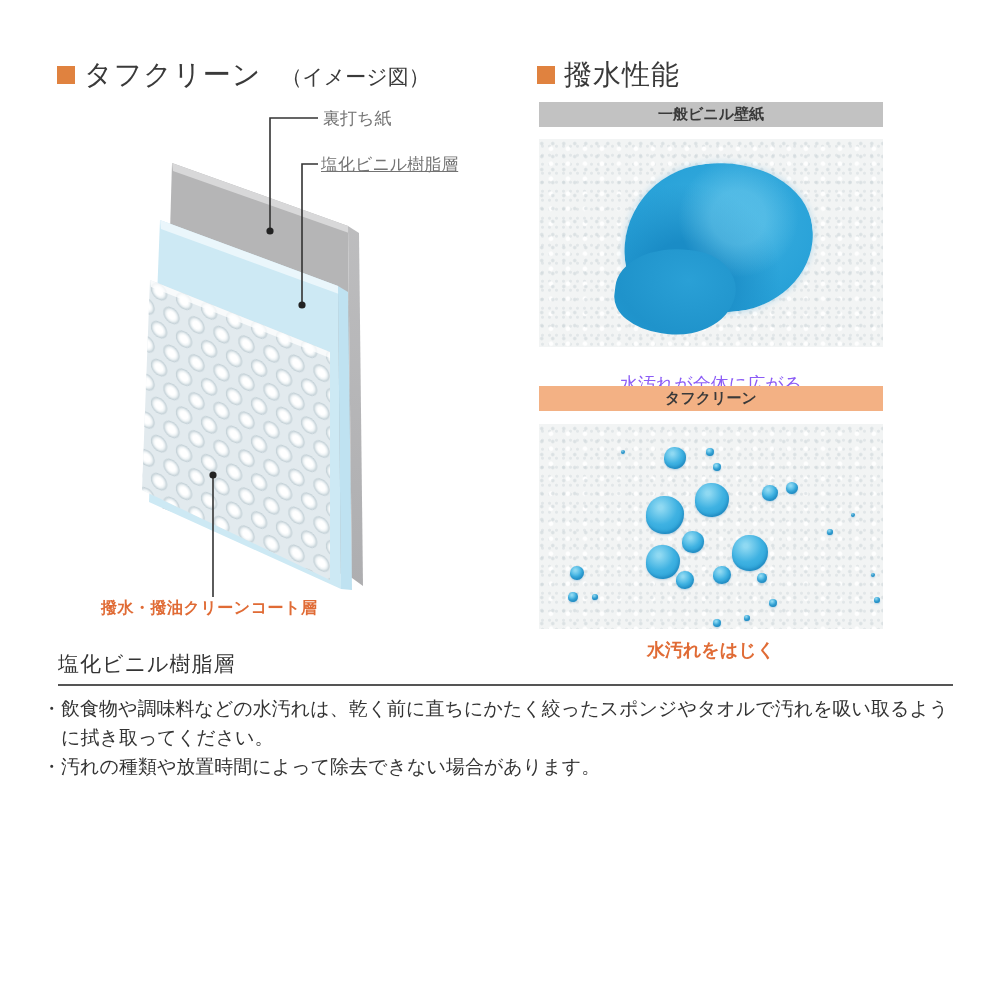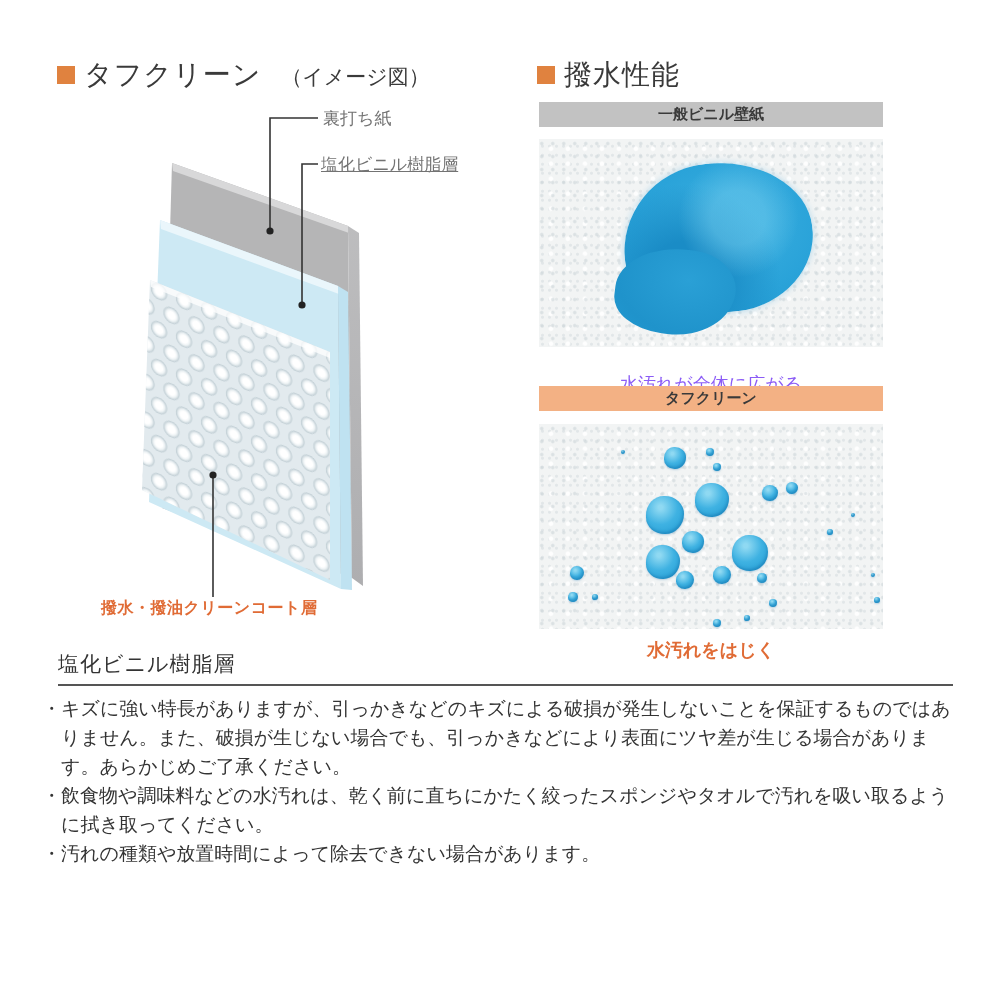--- a/index.html
+++ b/index.html
@@ -160,16 +160,15 @@
     <div class="drop" style="left: 174px; top: 195px; width: 8px; height: 8px;"></div>
     <div class="drop" style="left: 205px; top: 191px; width: 6px; height: 6px;"></div>
     <div class="drop" style="left: 332px; top: 149px; width: 4px; height: 4px;"></div>
     <div class="drop" style="left: 335px; top: 173px; width: 6px; height: 6px;"></div>
   </div>
 <div class="caption" id="caption2">水汚れをはじく</div>
 
 <div id="notes-heading">塩化ビニル樹脂層</div>
 <div id="notes-rule"></div>
 <div id="notes-list">
-  <div class="note">キズに強い特長がありますが、引っかきなどのキズによる破損が発生しないことを保証するものではありません。また、破損が生じない場合でも、引っかきなどにより表面にツヤ差が生じる場合があります。あらかじめご了承ください。</div>
   <div class="note">飲食物や調味料などの水汚れは、乾く前に直ちにかたく絞ったスポンジやタオルで汚れを吸い取るように拭き取ってください。</div>
   <div class="note">汚れの種類や放置時間によって除去できない場合があります。</div>
 </div>
 
 </body></html>

